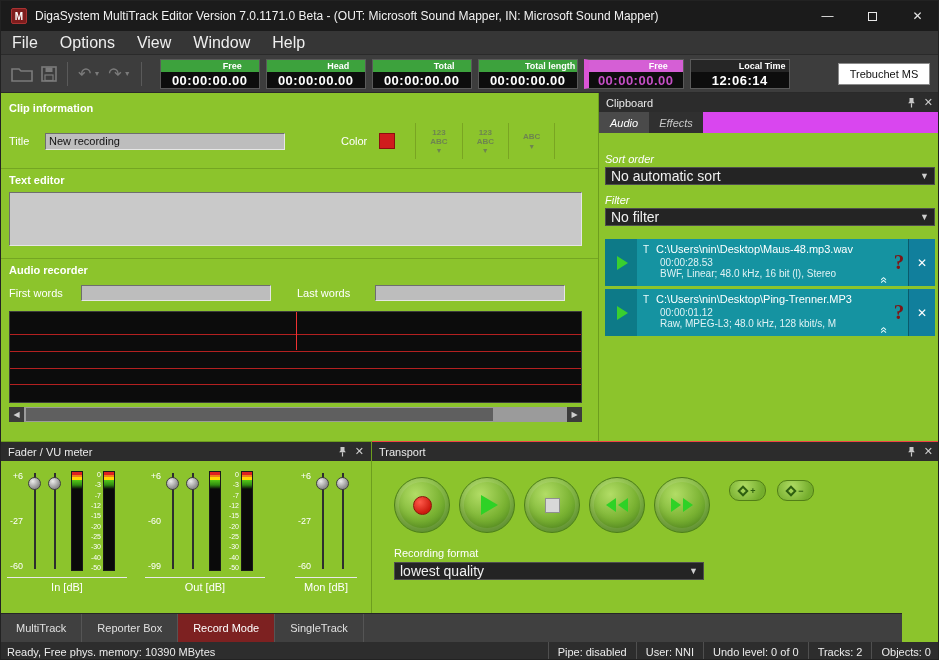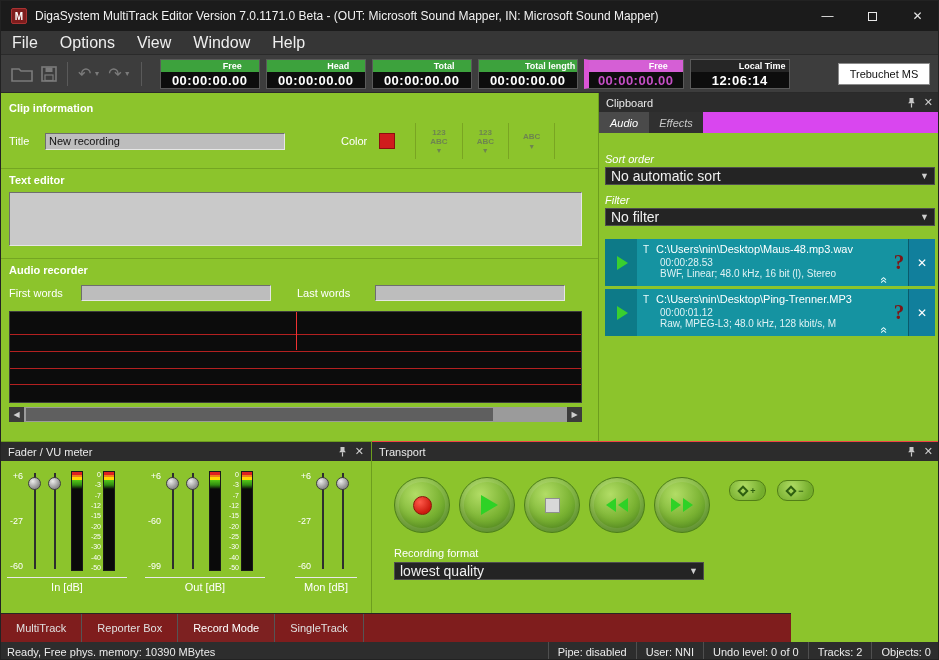--- a/index.html
+++ b/index.html
@@ -141,21 +141,21 @@
   .sbtns { display:flex; margin-left:10px; margin-top:3px; }
   .sbtn { width:37px; height:21px; border-radius:10px; margin-right:11px;
     background:radial-gradient(circle at 40% 30%, #b0dc64, #74ad2c 75%); border:1px solid #527f17;
     display:flex; align-items:center; justify-content:center; }
   .diamond { width:8px; height:8px; border:2px solid #2e5f10; transform:rotate(45deg); }
   .pm { font-size:9px; font-weight:bold; color:#2e5f10; margin-left:3px; }
   .rlabel { margin-top:14px; font-size:11px; color:#fff; }
   .rdd { margin-top:3px; width:310px; }
 
   
-  .modetabs { position:absolute; left:0; top:612px; width:790px; height:29px; background:#7f1d1d; display:flex; border-top:1px solid #262626; }
+  .modetabs { position:absolute; left:0; top:612px; width:901px; height:29px; background:#404040; display:flex; border-top:1px solid #262626; }
   .mtab { padding:0 15px; font-size:11px; color:#e0e0e0; display:flex; align-items:center; border-right:1px solid #555; }
   .mtab.active { background:#7d2121; color:#ffffff; }
 
   
   .statusbar { position:absolute; left:0; top:641px; width:939px; height:19px; background:#2d2d2d; display:flex; align-items:center; font-size:11px; color:#ececec; }
   .sleft { padding-left:6px; flex:1; }
   .sright { display:flex; height:19px; }
   .sseg { padding:0 9px; border-left:1px solid #4f4f4f; display:flex; align-items:center; }
 </style>
 </head>

